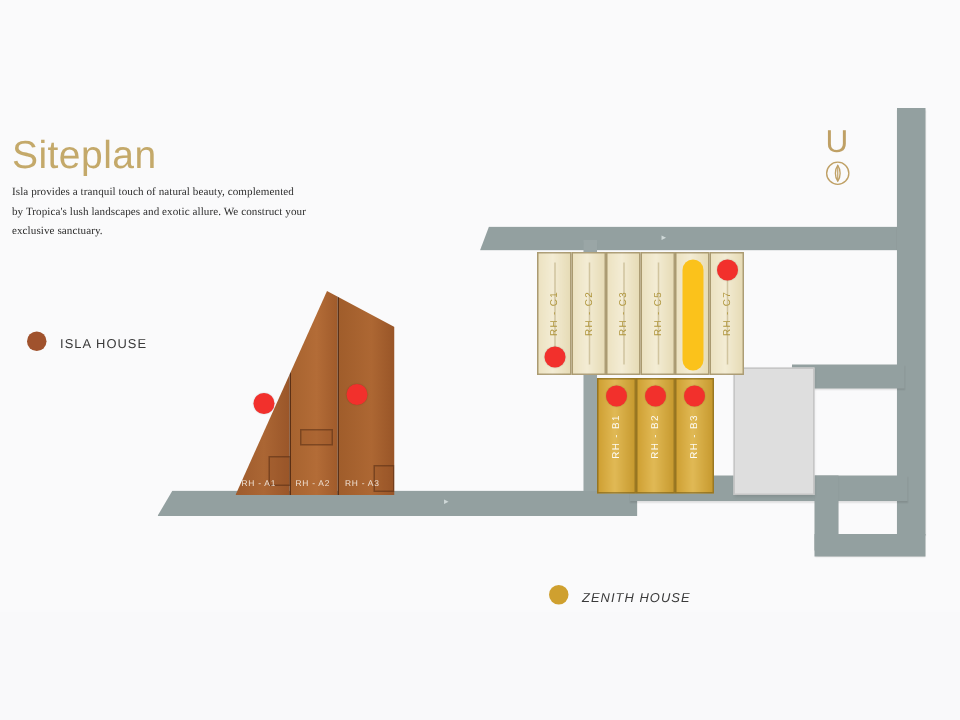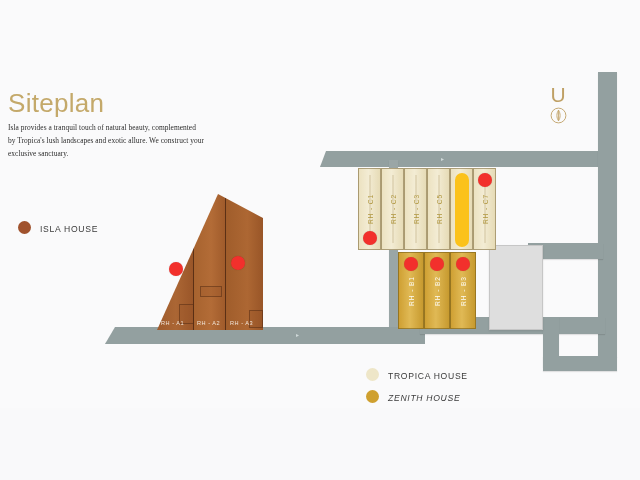--- a/index.html
+++ b/index.html
@@ -277,24 +277,20 @@
         <path d="M8.5 3.2 C10.6 6 10.6 11 8.5 13.8 C6.4 11 6.4 6 8.5 3.2 Z" fill="none" stroke="#bfa065" stroke-width="0.9"></path>
         <line x1="8.5" y1="3.2" x2="8.5" y2="13.8" stroke="#bfa065" stroke-width="0.8"></line>
       </svg>
     </div>
   </div>
 
   <div class="legend-row" id="legend-isla">
     <span class="legend-dot" style="background:#a0522d"></span>
     <span class="legend-label">ISLA HOUSE</span>
   </div>
-  <div class="legend-row" id="legend-tropica">
-    <span class="legend-dot" style="background:#eee6c8"></span>
-    <span class="legend-label">TROPICA HOUSE</span>
-  </div>
   <div class="legend-row" id="legend-zenith">
     <span class="legend-dot" style="background:#cfa02f"></span>
     <span class="legend-label">ZENITH HOUSE</span>
   </div>
 
   <div class="road" id="road-top-horizontal"></div>
   <div class="road" id="road-connector-vertical"></div>
   <div class="road" id="road-main-horizontal"></div>
   <div class="road" id="road-vertical-spine"></div>
   <div class="road" id="road-mid-branch"></div>

